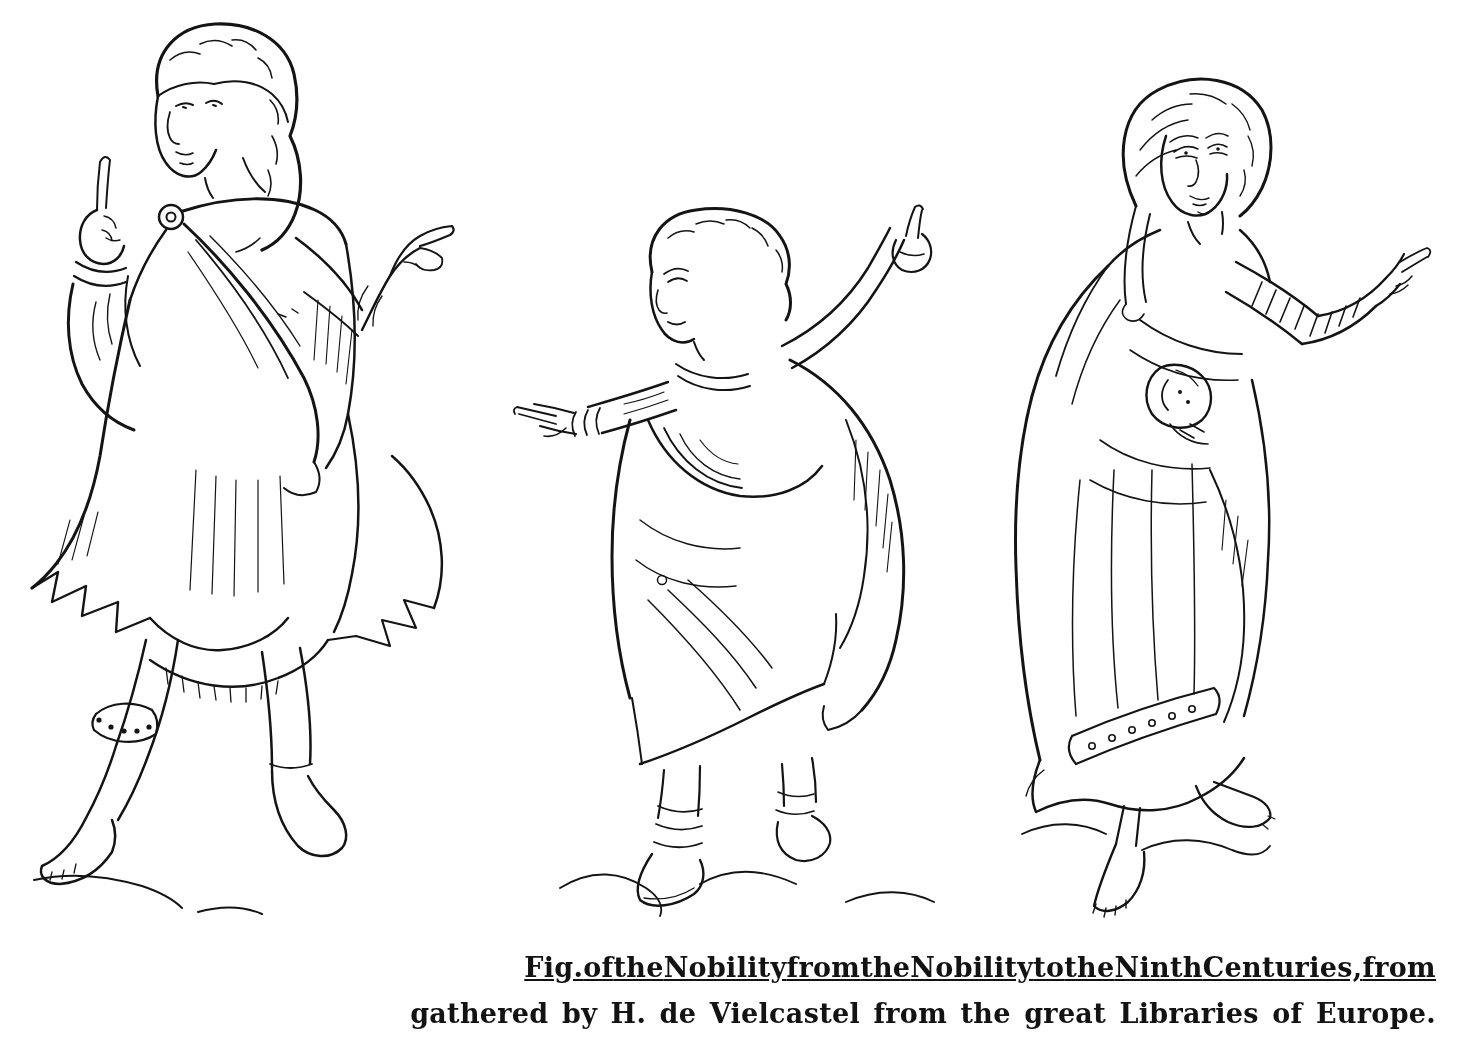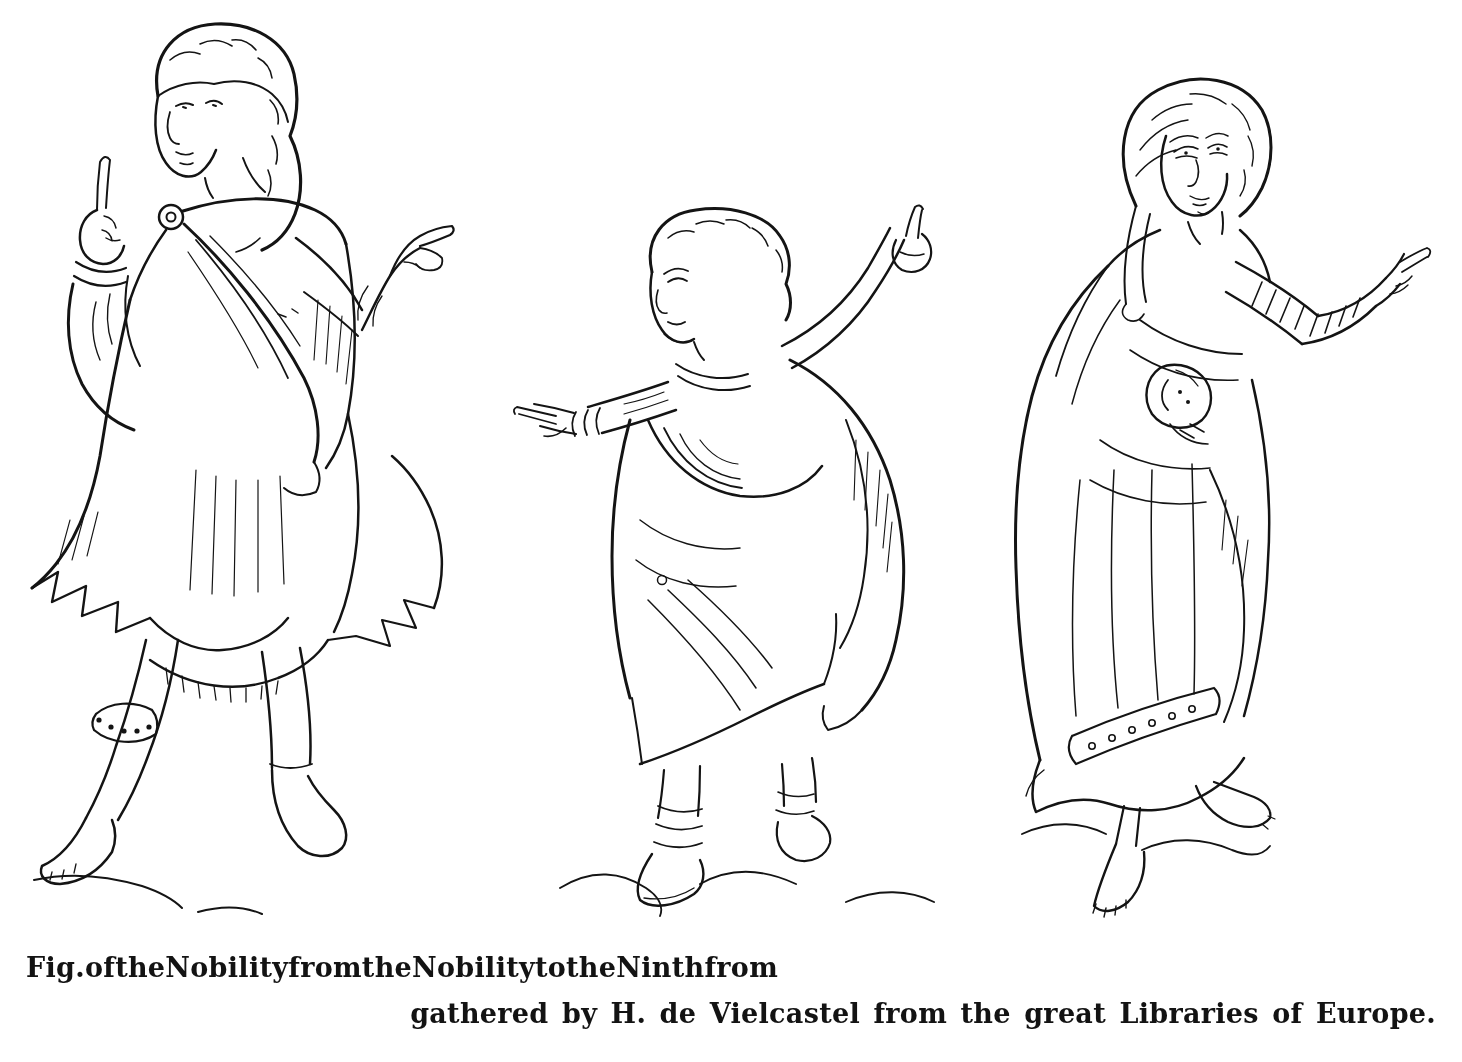--- a/index.html
+++ b/index.html
@@ -21,21 +21,21 @@
     font-weight:700;
     font-family:"DejaVu Serif","Liberation Serif",serif;
   }
   .cap-line1{
     font-size:27px;
     line-height:44px;
     text-align:justify;
     text-align-last:justify;
     letter-spacing:0.3px;
     white-space:nowrap; 
-    display:flex; justify-content:flex-start; 
+    display:flex; justify-content:flex-end;text-decoration:underline; 
   }
   .cap-line1 span{display:inline-block;}
   .cap-line2{
     font-size:27px;
     line-height:44px;
     margin-top:2px;
     text-align:right;
     word-spacing:0.14em;
     letter-spacing:0.3px;
   }
@@ -240,18 +240,19 @@
         <span>Fig.</span>
         <span>of</span>
         <span>the</span>
         <span>Nobility</span>
         <span>from</span>
         <span>the</span>
         <span>Nobility</span>
         <span>to</span>
         <span>the</span>
         <span>Ninth</span>
+        <span>Centuries,</span>
         <span>from</span>
       </div>
     <div class="cap-line2">gathered by H. de Vielcastel from the great Libraries of Europe.</div>
   </div>
 
 </div>
 
 </body></html>

